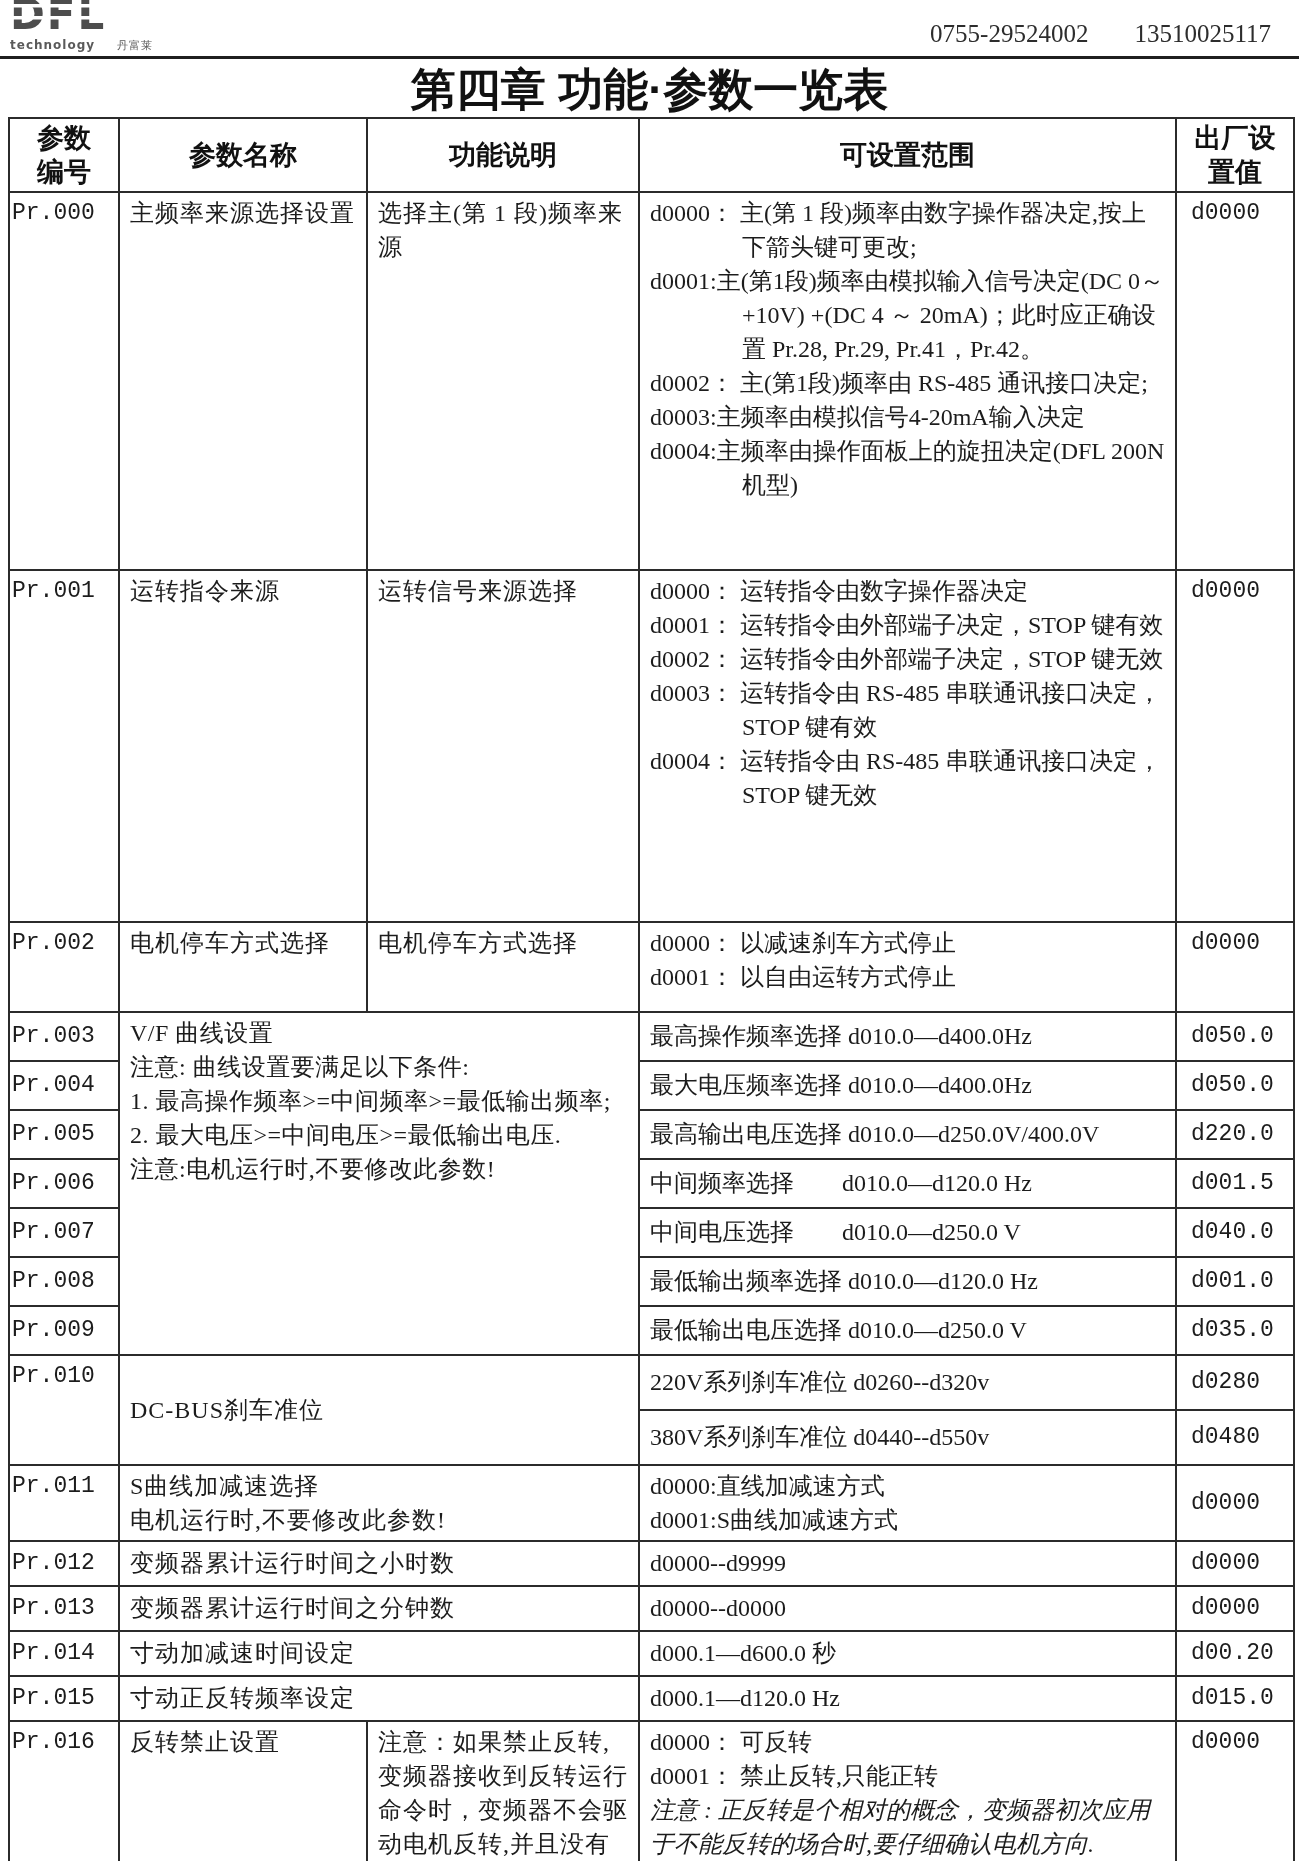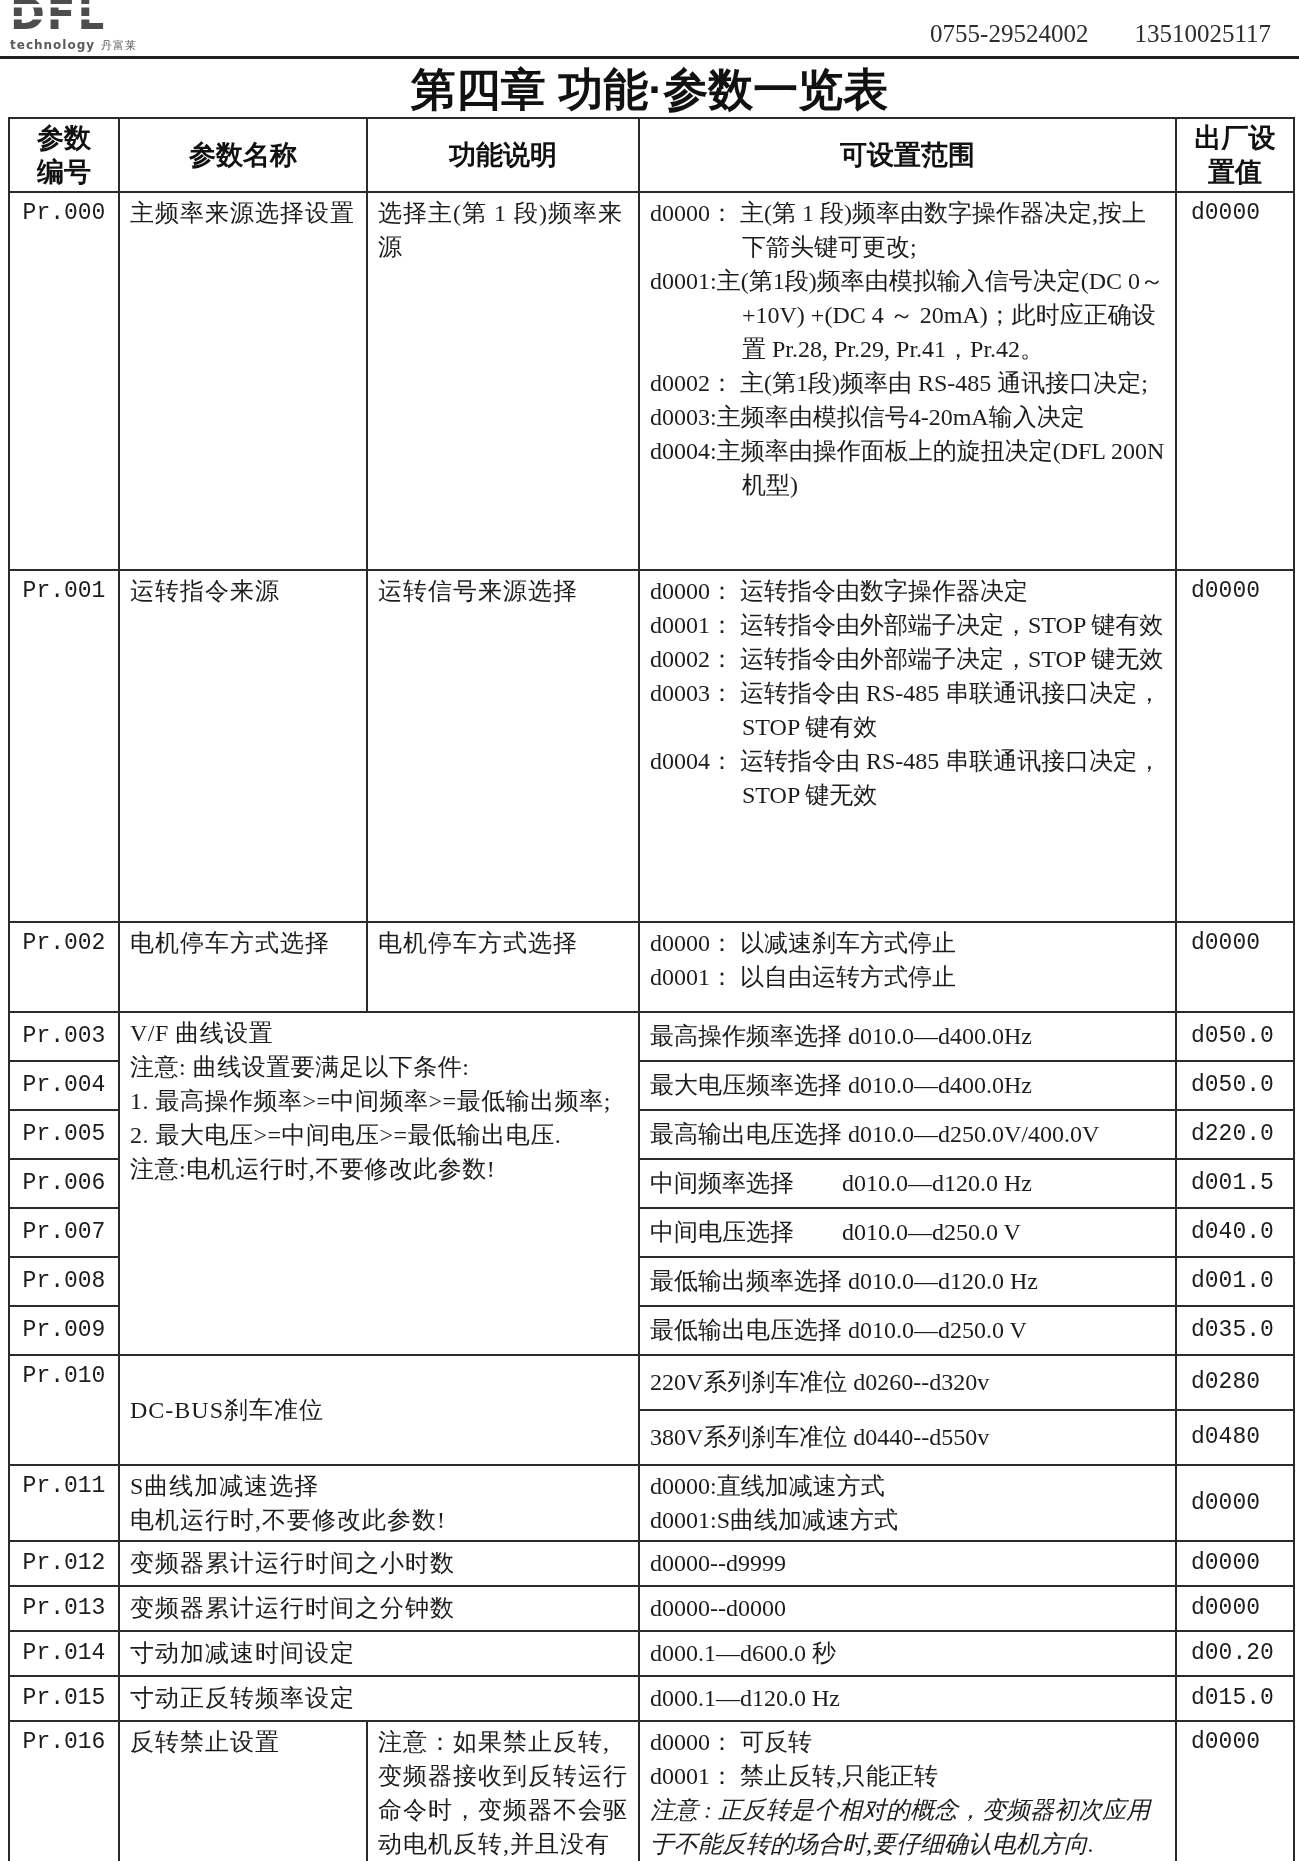--- a/index.html
+++ b/index.html
@@ -4,40 +4,40 @@
 <style>
   html,body{margin:0;padding:0;background:#ffffff;color:#1c1c1c;}
   body{width:1299px;font-family:"Liberation Serif","DejaVu Serif",serif;}
   .page{width:1299px;}
 
   
   .hdr{position:relative;height:56px;border-bottom:3px solid #1f1f1f;}
   .logo{position:absolute;left:10px;top:-4px;}
   .logo-sub{font-family:"DejaVu Sans",sans-serif;color:#5a5a5a;font-size:12px;
     font-weight:bold;letter-spacing:1px;margin-top:-2px;}
-  .logo-sub .cn{font-size:11px;font-weight:normal;margin-left:6px;}
+  .logo-sub .cn{font-size:11px;font-weight:normal;margin-left:22px;}
   .phones{position:absolute;right:28px;bottom:8px;display:flex;gap:46px;
     font-size:25px;color:#2d2d2d;}
 
   .title{margin:6px 0 2px 0;text-align:center;font-size:45px;line-height:1.1;
     font-weight:bold;color:#111;font-family:"Liberation Sans","DejaVu Sans",sans-serif;}
 
   table{border-collapse:collapse;table-layout:fixed;width:1285px;margin:0 6px 0 8px;}
   col.c1{width:110px;}col.c2{width:248px;}col.c3{width:272px;}col.c4{width:537px;}col.c5{width:118px;}
   th,td{border:2px solid #2b2b2b;overflow:hidden;}
   th{font-size:27px;font-weight:bold;padding:2px 6px;line-height:34px;color:#111;}
   th.c1{padding:2px 18px;}
   td{font-size:24px;line-height:34px;padding:3px 10px;vertical-align:middle;}
   tr.top > td{vertical-align:top;}
   .vtop{vertical-align:top !important;}
   .vmid{vertical-align:middle !important;}
 
   .c-id,.c-def{font-family:"Liberation Mono","DejaVu Sans Mono",monospace;
     font-size:23px;letter-spacing:0px;}
-  .c-id{text-align:center;padding:3px 2px;}
+  .c-id{padding:3px 2px;}
   .c-def{padding-left:14px;}
   .c-name,.c-func{letter-spacing:1px;}
   .opt{padding-left:92px;text-indent:-92px;}
   .note-par{padding-left:0;text-indent:0;font-style:italic;}
   .c-note{vertical-align:top;border-radius:26px;}
   .c-note div{letter-spacing:0.5px;}
 
   .r-head{height:74px;}
   .r-p000{height:378px;}
   .r-p001{height:352px;}

